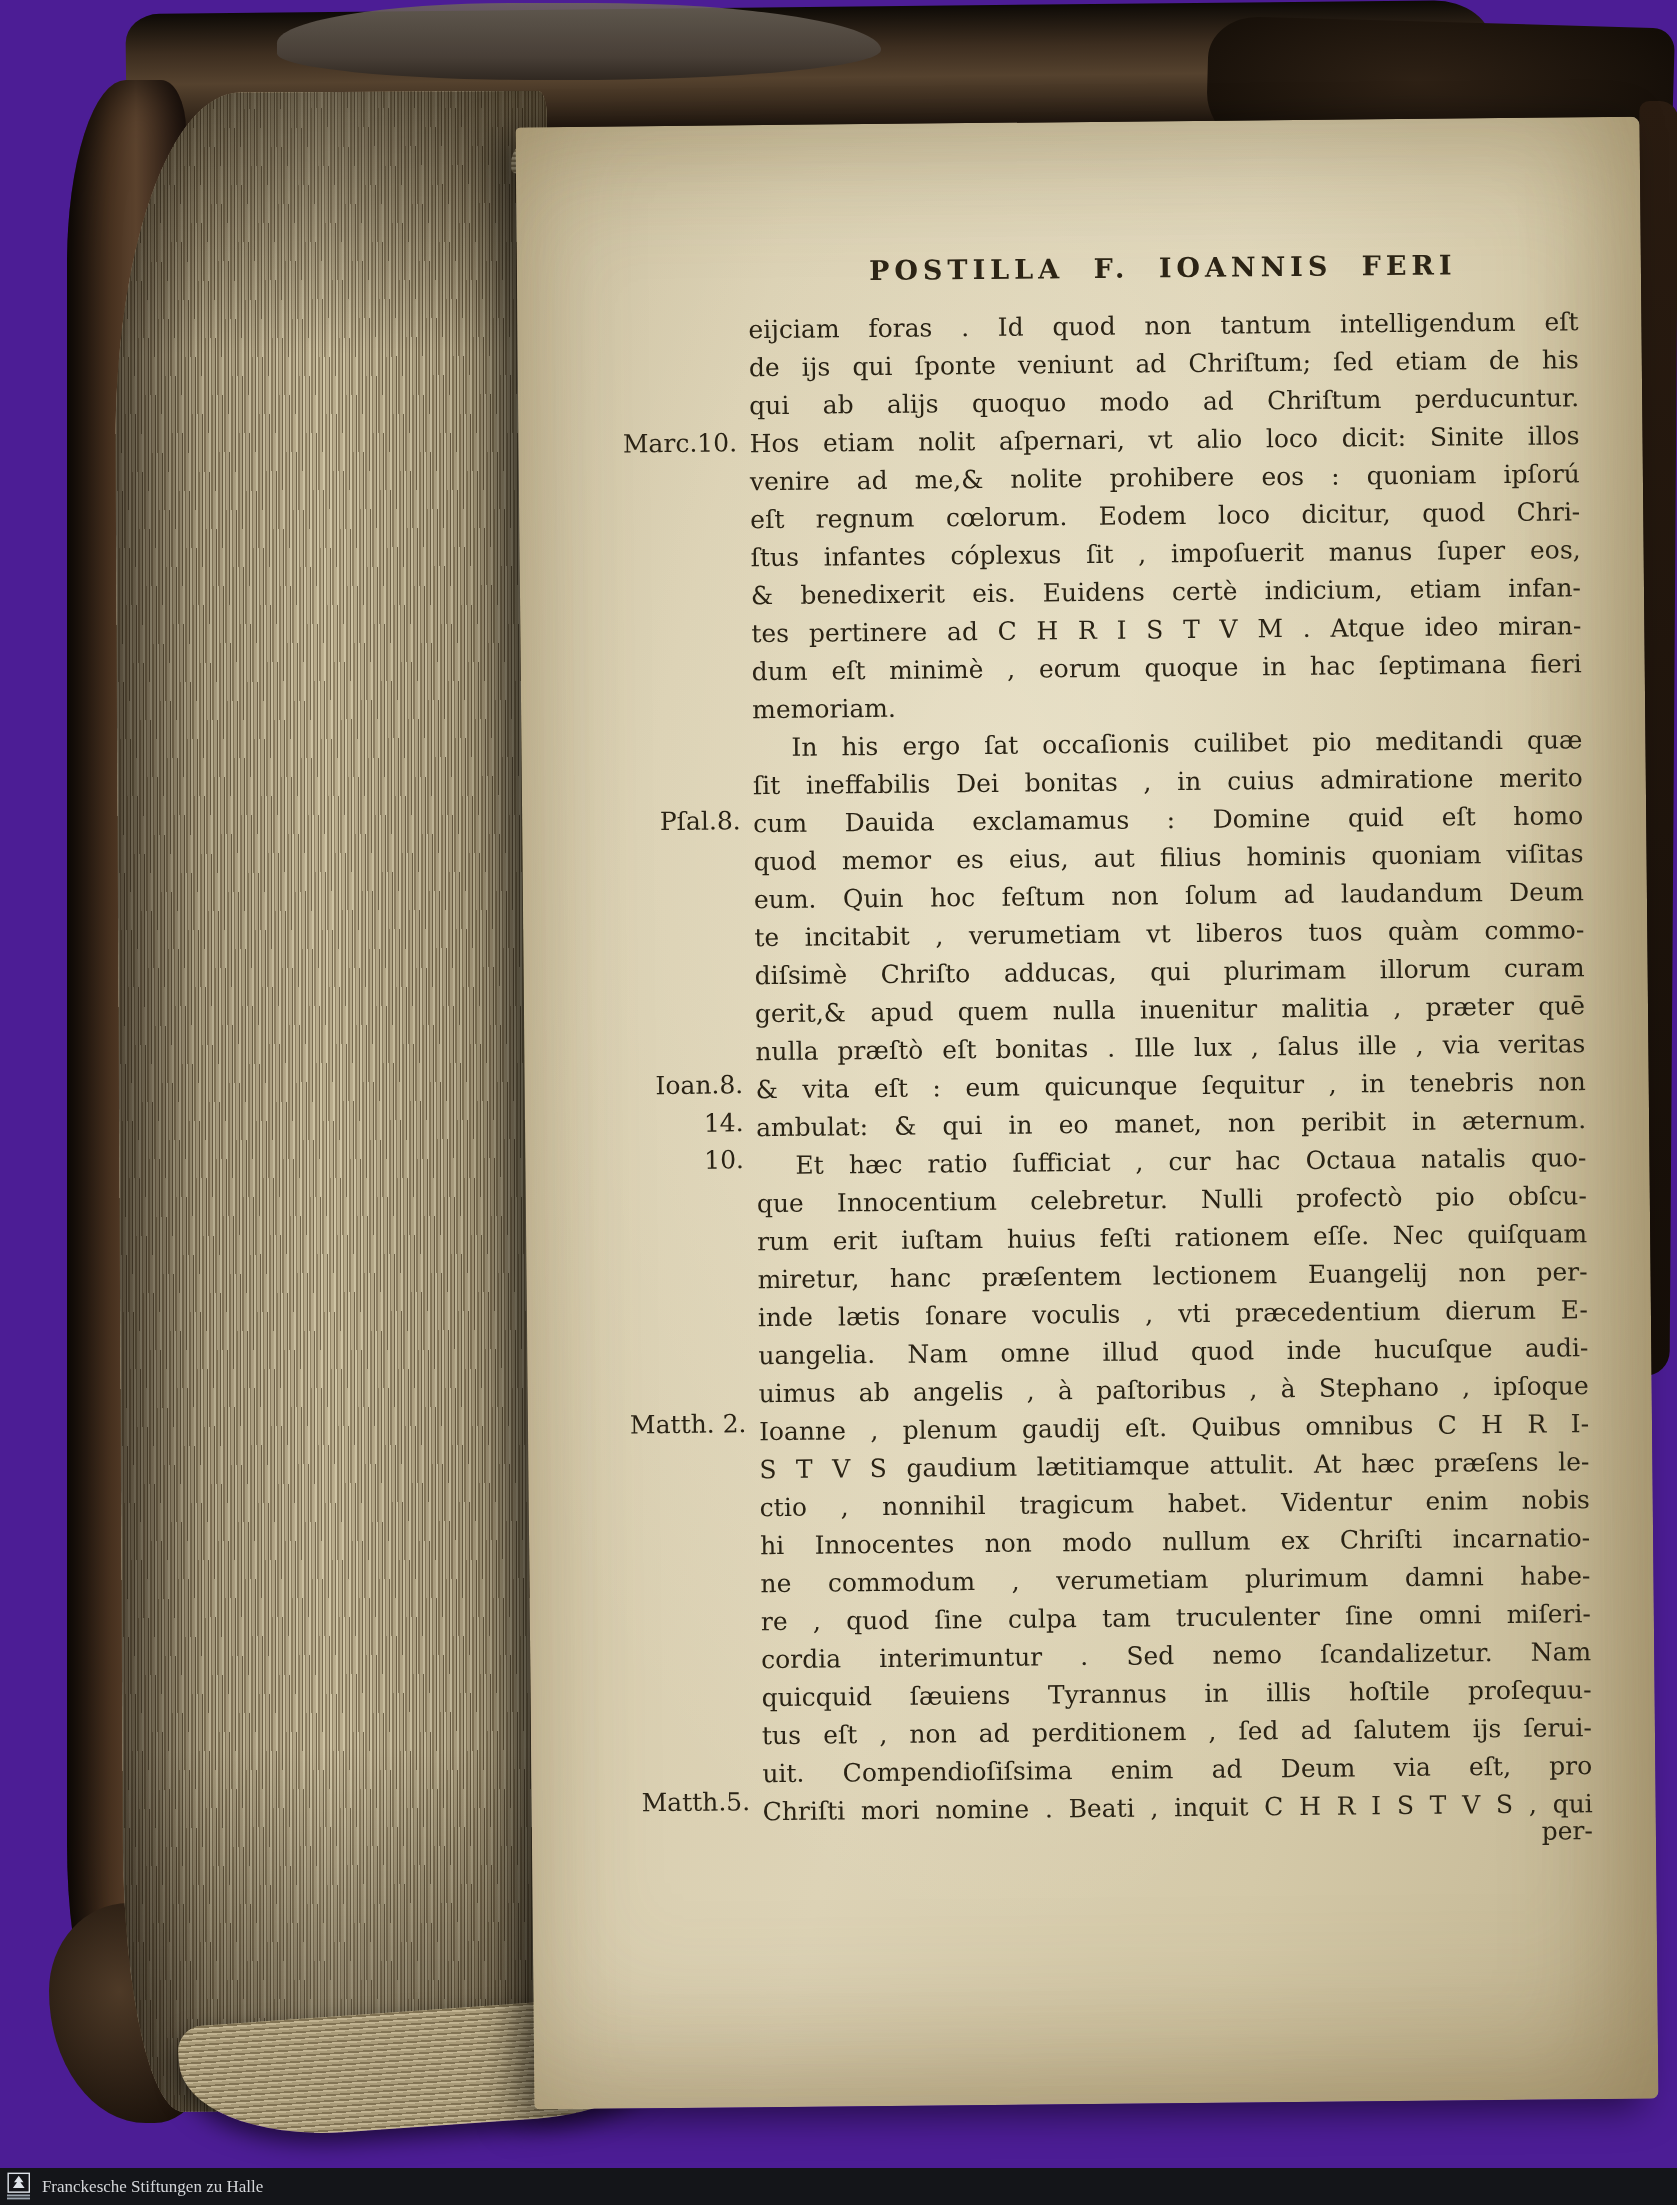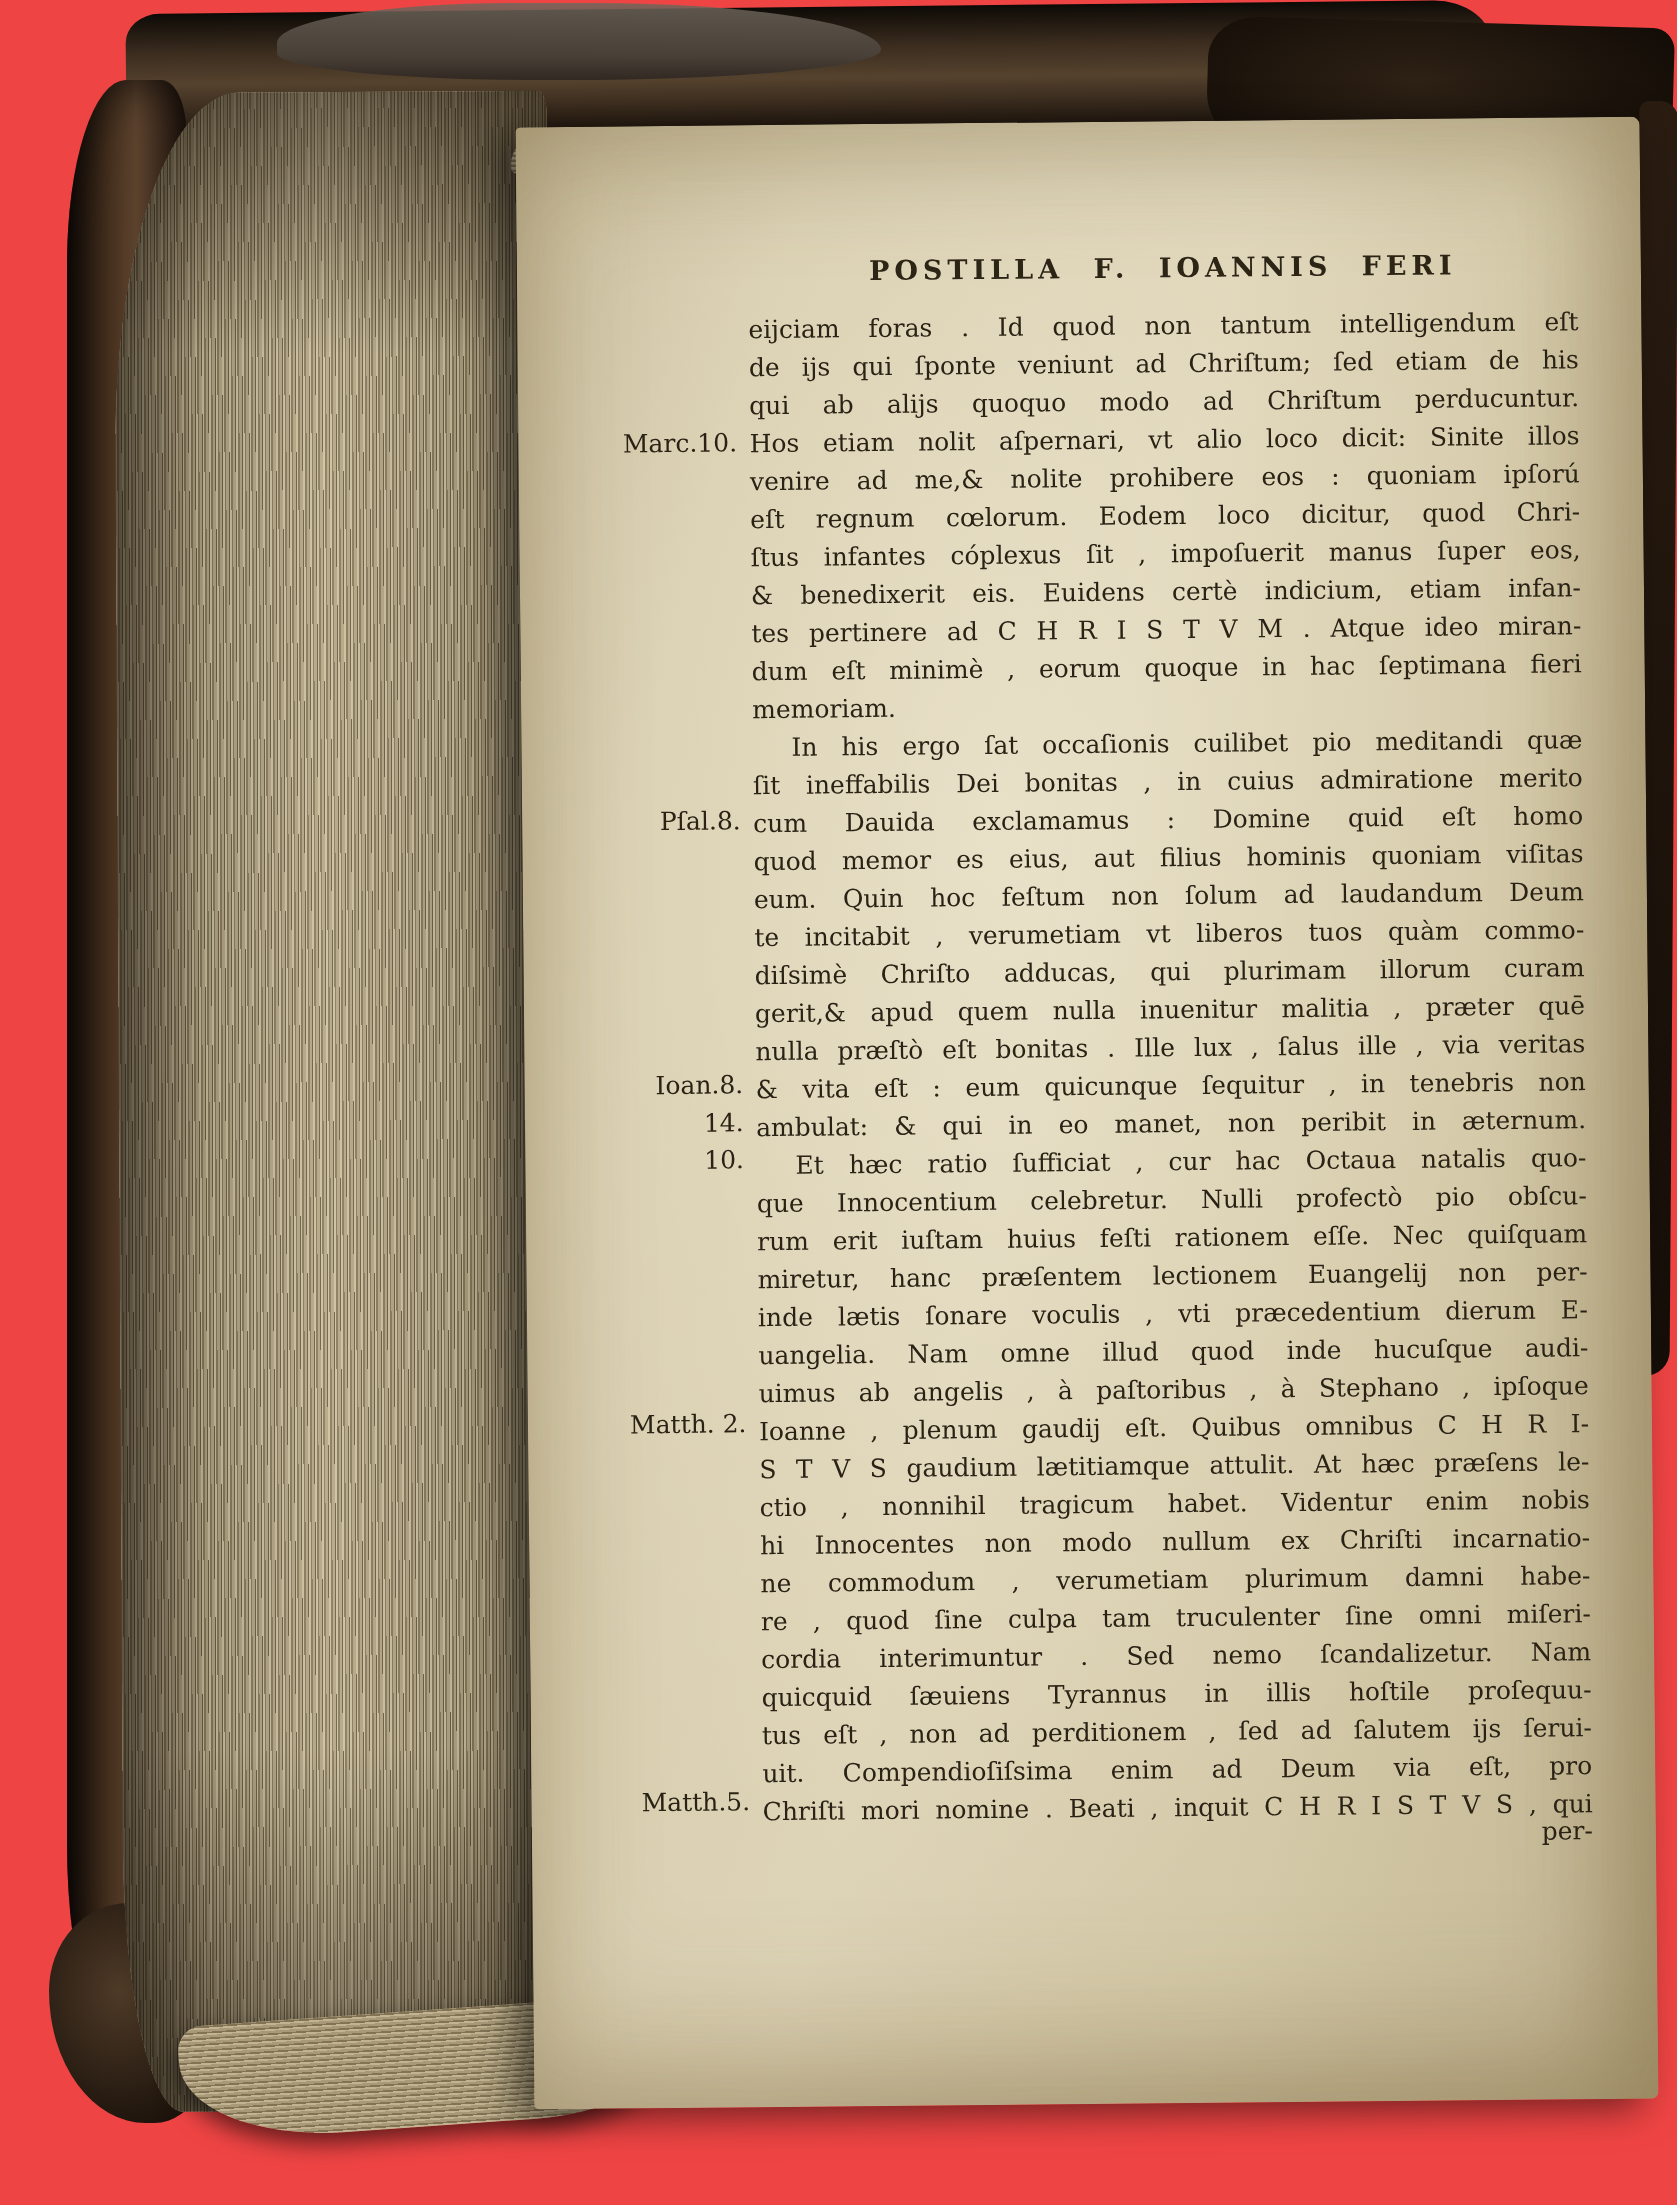--- a/index.html
+++ b/index.html
@@ -1,16 +1,16 @@
 <!DOCTYPE html>
 <html style="font-size:13.4px"><head>
 <meta charset="utf-8">
 <style>
   html,body{margin:0;padding:0;background:#000;}
-  .stage{position:relative;width:1677px;height:2205px;background:#ef4444;overflow:hidden;
+  .stage{position:relative;width:1677px;height:2205px;background:#4c1d95;overflow:hidden;
          font-family:"DejaVu Serif", serif;}
 
   
   .leather-top{position:absolute;left:126px;top:6.7px;width:1367px;height:126px;
     background:linear-gradient(to bottom,#0d0a06,#3c2d1f 32%,#55422e 56%,#1c130c);
     border-radius:34px 59px 159px 92px / 29px 46px 71px 50px;transform:rotate(-.6deg);}
   .leather-top-gray{position:absolute;left:277px;top:3.4px;width:604px;height:77px;
     background:linear-gradient(to bottom,#6f675c,#49413a 70%,#2a241f);
     border-radius:45% 55% 60% 50% / 60% 70% 45% 40%;opacity:.85;}
   .leather-top-right{position:absolute;left:1207px;top:22px;width:466px;height:151px;
@@ -156,15 +156,24 @@
 tus eſt , non ad perditionem , ſed ad ſalutem ijs ſerui-
 uit. Compendioſiſsima enim ad Deum via eſt, pro
 Chriſti mori nomine . Beati , inquit C H R I S T V S , qui</div>
         <div class="para-tail"></div>
       </div>
     </div>
 
     <div class="catchword">per-</div>
   </div>
 
+  <div class="footer-bar">
+    <svg class="footer-logo" viewBox="0 0 20 24" xmlns="http://www.w3.org/2000/svg">
+      <rect x="1" y="1" width="18" height="16" fill="none" stroke="#dfe4ea" stroke-width="1.2"></rect>
+      <path d="M10 3 L14 8.5 L11.4 8.5 L15 13.5 L5 13.5 L8.6 8.5 L6 8.5 Z" fill="#dfe4ea"></path>
+      <rect x="0" y="19" width="20" height="1.6" fill="#9aa3ad"></rect>
+      <rect x="0" y="21.6" width="20" height="1.6" fill="#9aa3ad"></rect>
+    </svg>
+    <span class="footer-label">Franckesche Stiftungen zu Halle</span>
+  </div>
 
 </div>
 
 
 </body></html>

